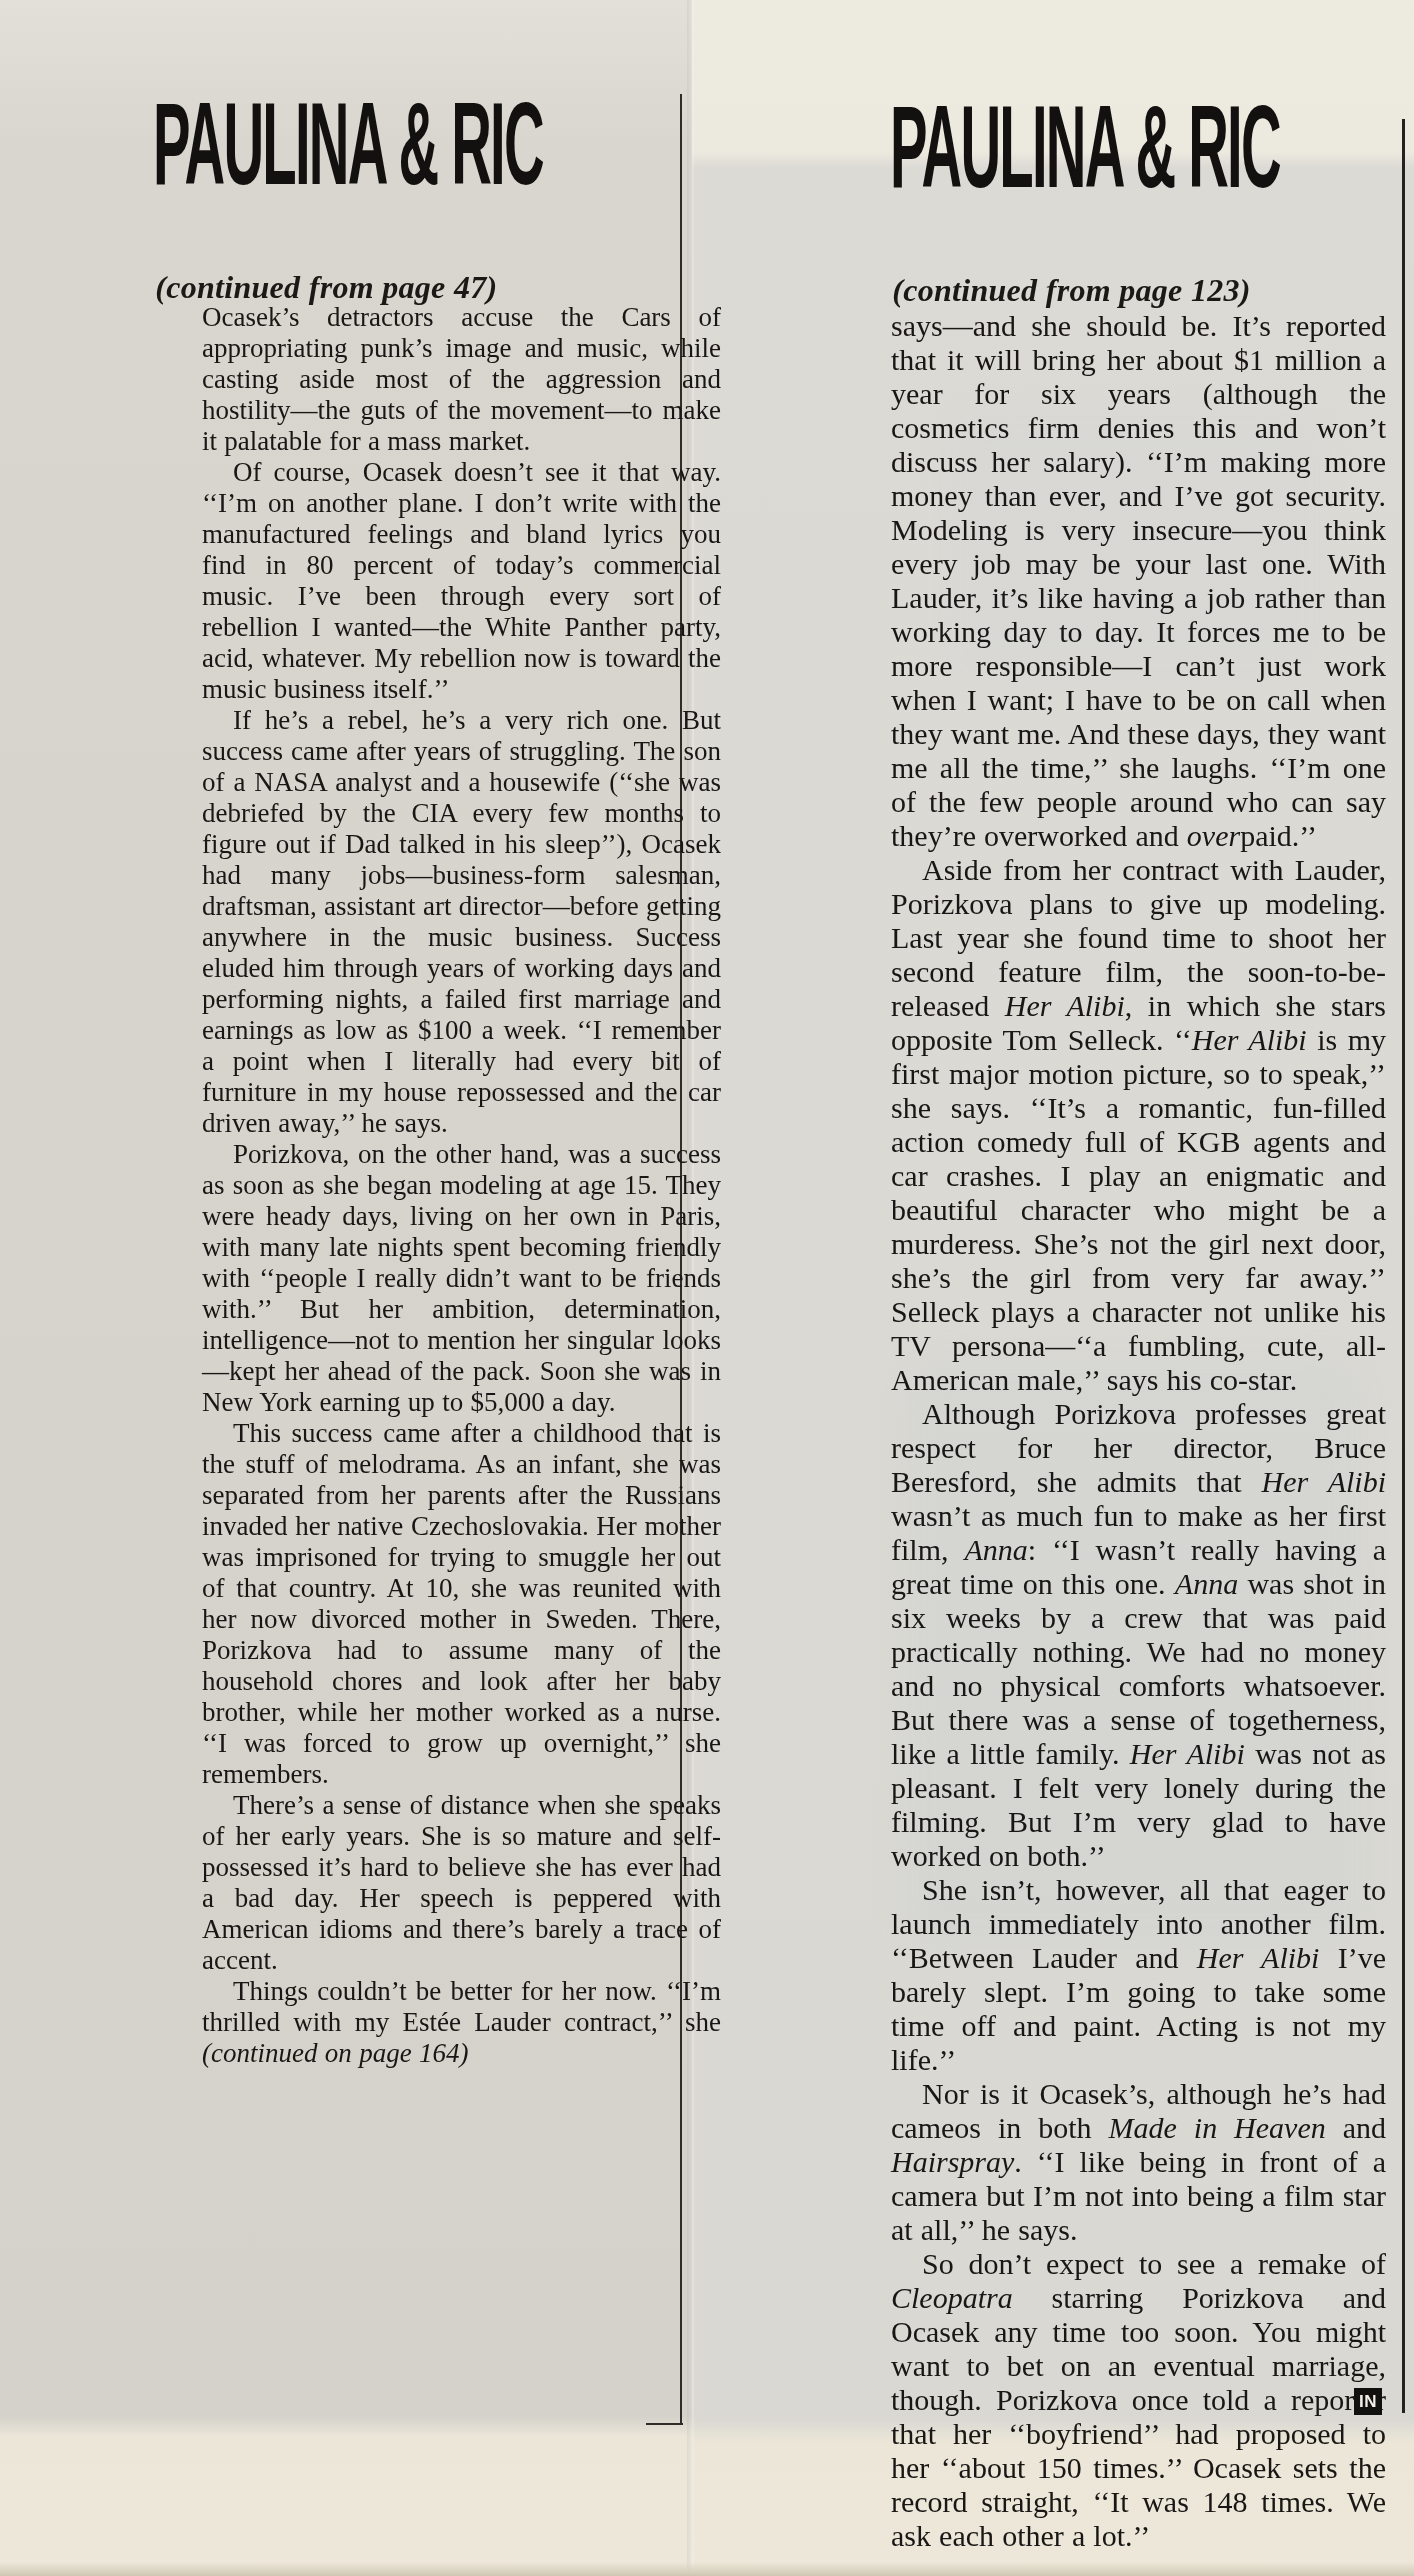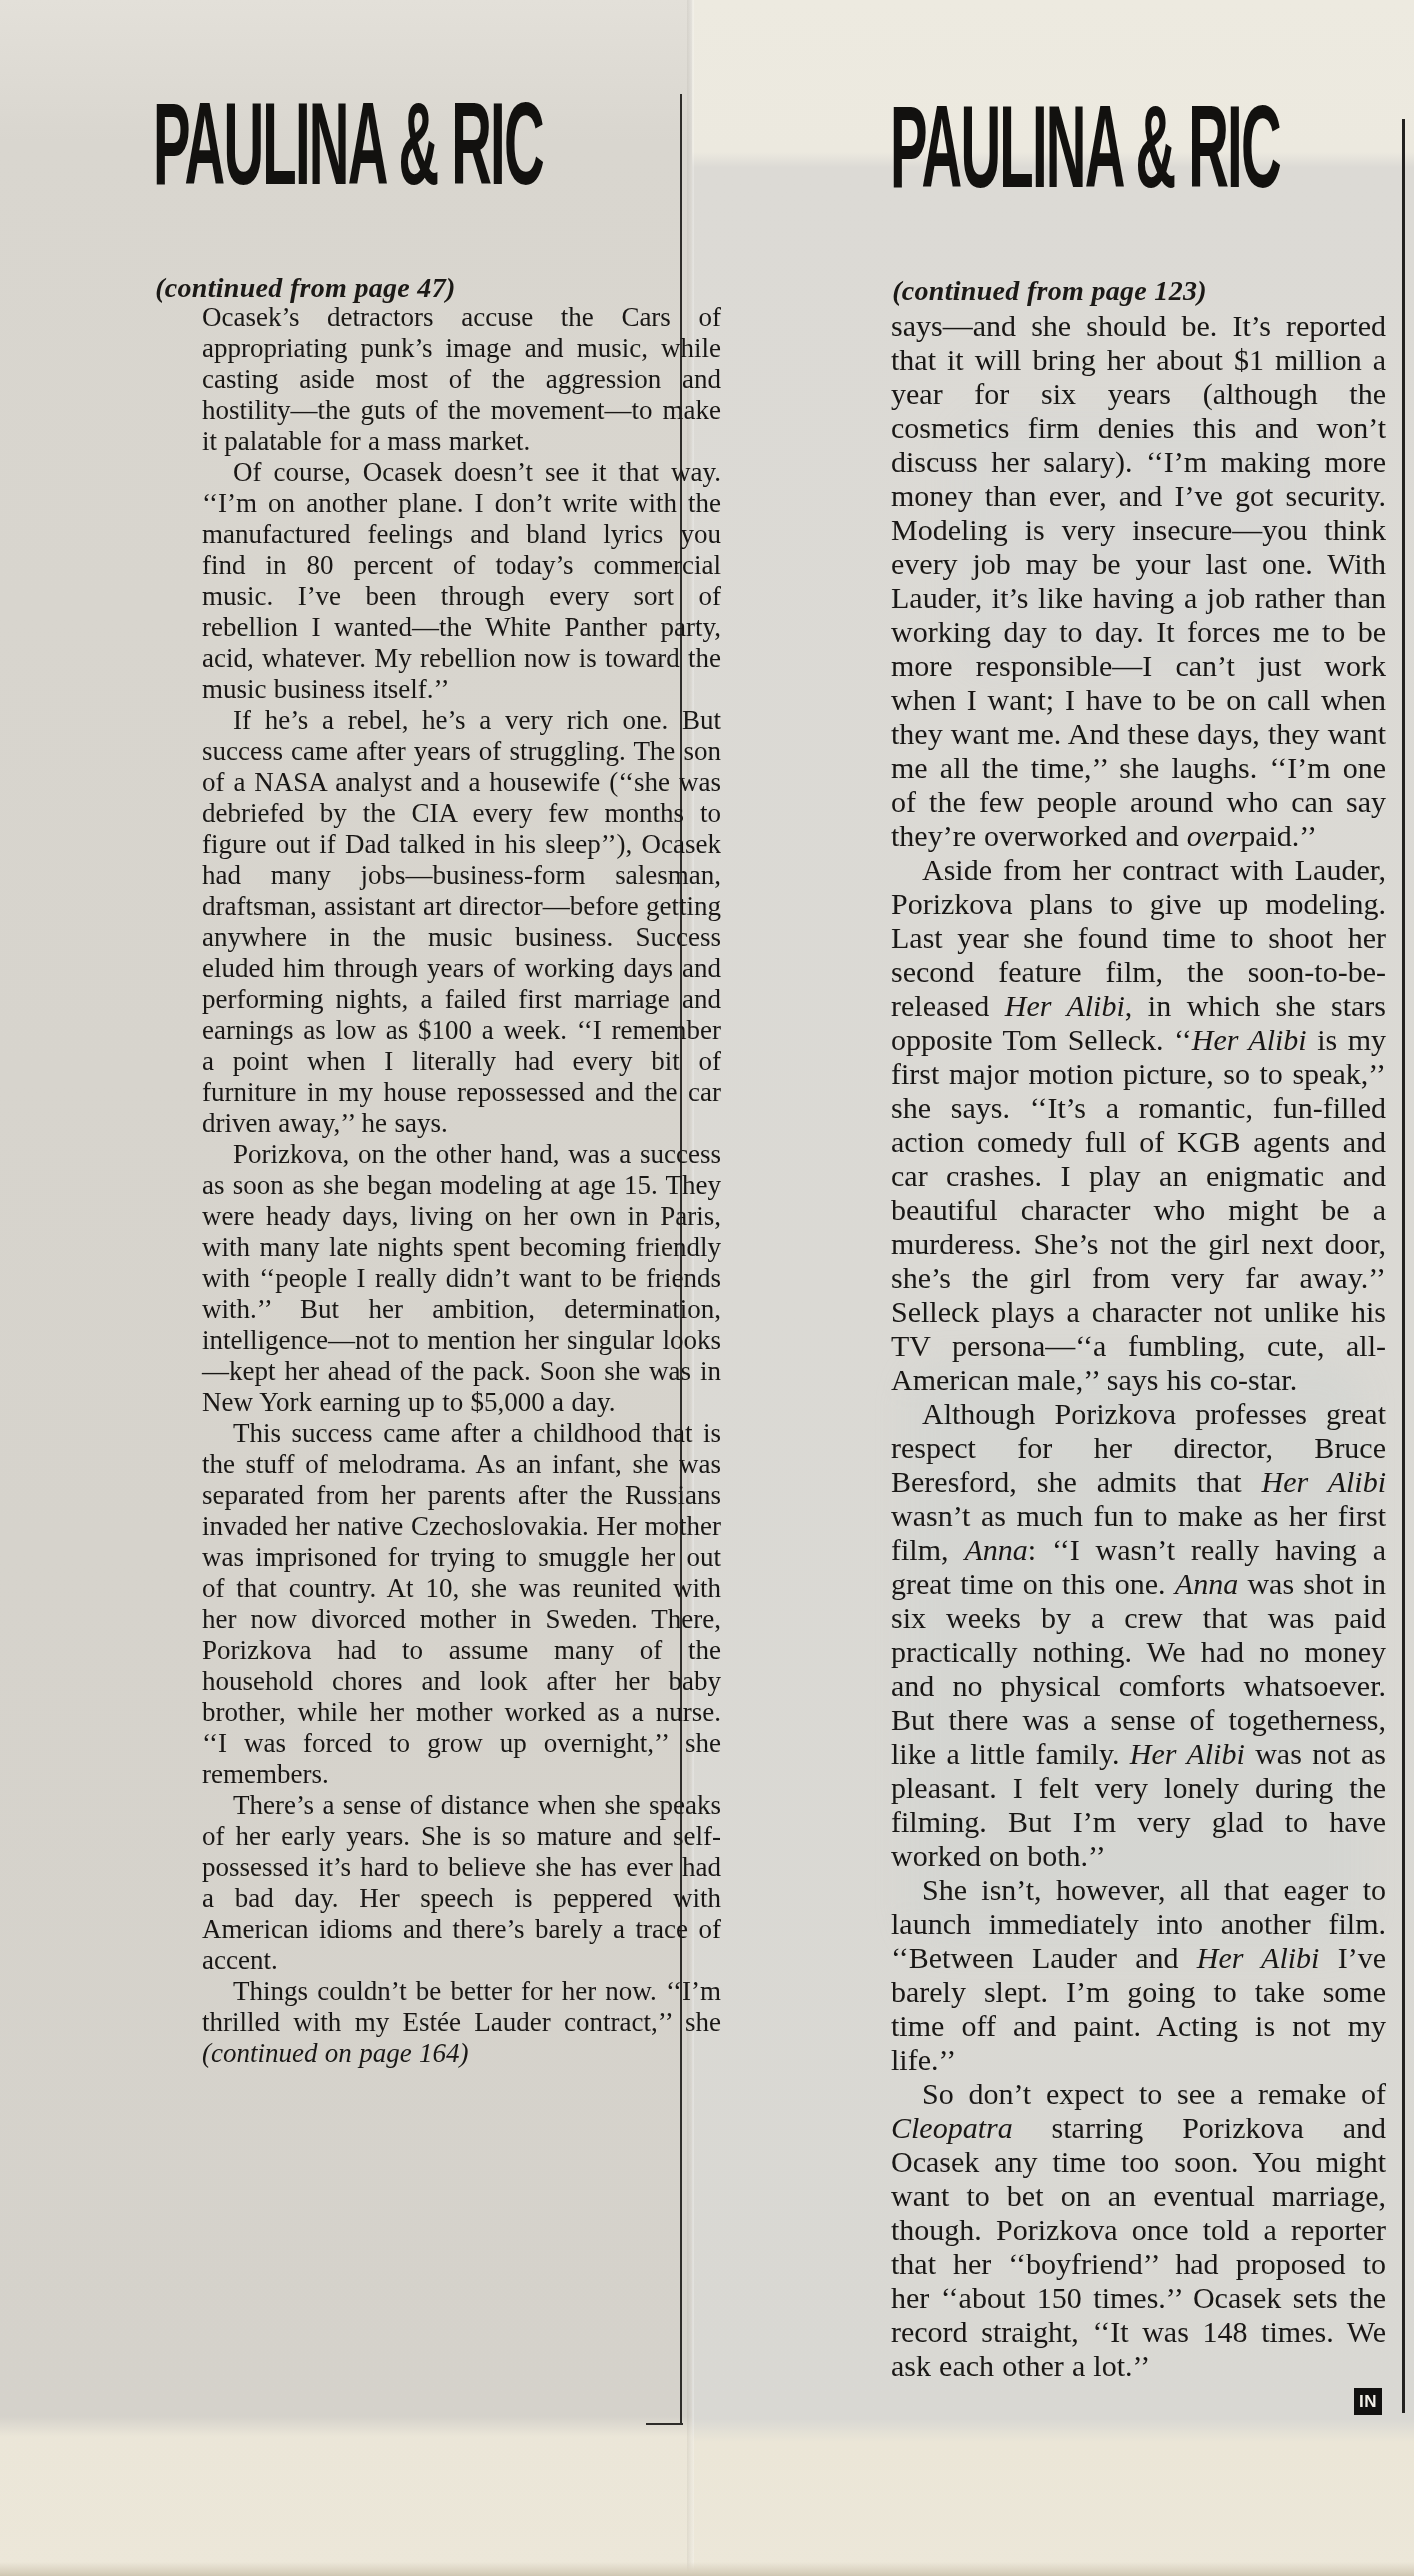--- a/index.html
+++ b/index.html
@@ -44,21 +44,21 @@
   #col-left{left:154px;top:99px;width:519px;}
   #col-right{left:891px;top:102px;width:495px;}
   .headline{
     position:absolute;left:-1.2px;top:-13px;margin:0;
     font-family:"Liberation Sans",sans-serif;font-weight:bold;
     font-size:116px;line-height:116px;letter-spacing:-3.6px;white-space:nowrap;
     transform:scaleX(0.485);transform-origin:0 0;color:#12110f;
   }
   .cont-note{
     position:absolute;left:1.2px;top:172px;margin:0;
-    font-style:italic;font-weight:bold;font-size:28px;line-height:33px;
+    font-style:italic;font-weight:bold;font-size:32px;line-height:33px;
     color:#1b1916;white-space:nowrap;letter-spacing:0.3px;
   }
   .body-text{
     position:absolute;left:0;text-align:justify;
     hyphens:auto;-webkit-hyphens:auto;word-spacing:0.6px;
   }
   #left-body{top:203px;width:519px;font-size:27px;line-height:31px;margin-left:48px;}
   #right-body{top:207px;width:495px;font-size:30px;line-height:34px;}
   .para{margin:0;text-indent:31px;}
   .para.no-indent{text-indent:0;}
@@ -101,18 +101,19 @@
 </section>
 
 <section class="col" id="col-right">
   <h1 class="headline">PAULINA &amp; RIC</h1>
   <p class="cont-note">(continued from page 123)</p>
   <div class="body-text" id="right-body">
       <p class="para no-indent"><span>says—and she should be. It’s reported that it will bring her about $1 million a year for six years (although the cosmetics firm denies this and won’t discuss her salary). ‘‘I’m making more money than ever, and I’ve got security. Modeling is very insecure—you think every job may be your last one. With Lauder, it’s like having a job rather than working day to day. It forces me to be more responsible—I can’t just work when I want; I have to be on call when they want me. And these days, they want me all the time,’’ she laughs. ‘‘I’m one of the few people around who can say they’re overworked and </span><span class="it">over</span><span>paid.’’</span></p>
       <p class="para"><span>Aside from her contract with Lauder, Porizkova plans to give up modeling. Last year she found time to shoot her second feature film, the soon-to-be-released </span><span class="it">Her Alibi</span><span>, in which she stars opposite Tom Selleck. ‘‘</span><span class="it">Her Alibi</span><span> is my first major motion picture, so to speak,’’ she says. ‘‘It’s a romantic, fun-filled action comedy full of KGB agents and car crashes. I play an enigmatic and beautiful character who might be a murderess. She’s not the girl next door, she’s the girl from very far away.’’ Selleck plays a character not unlike his TV persona—‘‘a fumbling, cute, all-American male,’’ says his co-star.</span></p>
       <p class="para"><span>Although Porizkova professes great respect for her director, Bruce Beresford, she admits that </span><span class="it">Her Alibi</span><span> wasn’t as much fun to make as her first film, </span><span class="it">Anna</span><span>: ‘‘I wasn’t really having a great time on this one. </span><span class="it">Anna</span><span> was shot in six weeks by a crew that was paid practically nothing. We had no money and no physical comforts whatsoever. But there was a sense of togetherness, like a little family. </span><span class="it">Her Alibi</span><span> was not as pleasant. I felt very lonely during the filming. But I’m very glad to have worked on both.’’</span></p>
       <p class="para"><span>She isn’t, however, all that eager to launch immediately into another film. ‘‘Between Lauder and </span><span class="it">Her Alibi</span><span> I’ve barely slept. I’m going to take some time off and paint. Acting is not my life.’’</span></p>
+      <p class="para"><span>Nor is it Ocasek’s, although he’s had cameos in both </span><span class="it">Made in Heaven</span><span> and </span><span class="it">Hairspray</span><span>. ‘‘I like being in front of a camera but I’m not into being a film star at all,’’ he says.</span></p>
       <p class="para"><span>So don’t expect to see a remake of </span><span class="it">Cleopatra</span><span> starring Porizkova and Ocasek any time too soon. You might want to bet on an eventual marriage, though. Porizkova once told a reporter that her ‘‘boyfriend’’ had proposed to her ‘‘about 150 times.’’ Ocasek sets the record straight, ‘‘It was 148 times. We ask each other a lot.’’</span></p>
     </div>
 </section>
 
 <div id="end-mark">IN</div>
 
 
 </body></html>

